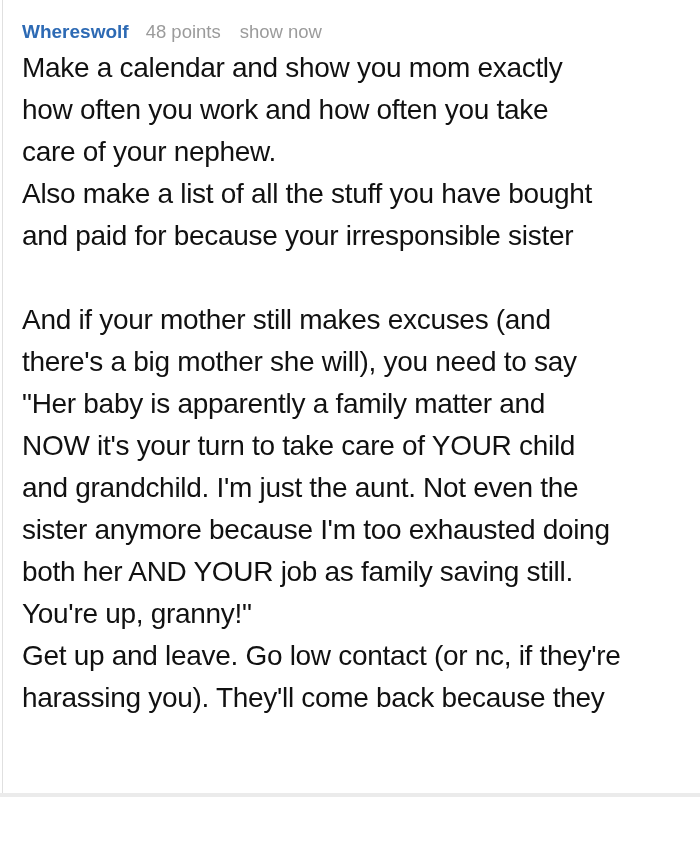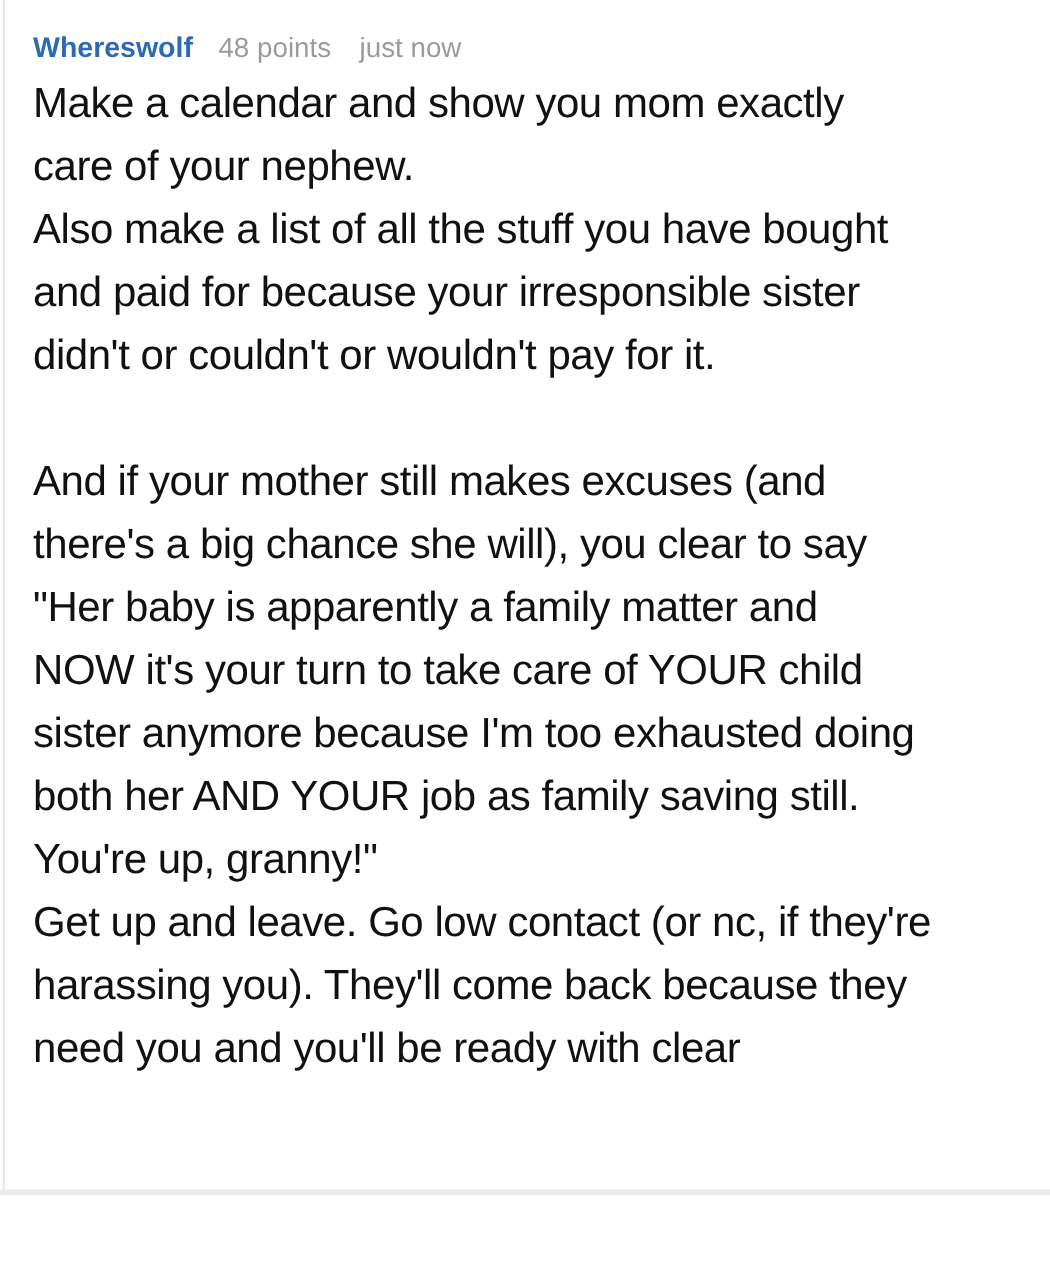--- a/index.html
+++ b/index.html
@@ -74,38 +74,38 @@
 </head>
 <body>
 
 <div class="page">
   <div class="thread-line"></div>
 
   <div class="comment">
     <div class="comment-header">
       <a class="author">Whereswolf</a>
       <span class="meta points">48 points</span>
-      <span class="meta timestamp">just now</span>
+      <span class="meta timestamp">show now</span>
     </div>
 
     <div class="comment-body">
 
     <div class="body-line">Make a calendar and show you mom exactly</div>
+        <div class="body-line">how often you work and how often you take</div>
         <div class="body-line">care of your nephew.</div>
         <div class="body-line">Also make a list of all the stuff you have bought</div>
         <div class="body-line">and paid for because your irresponsible sister</div>
-        <div class="body-line">didn't or couldn't or wouldn't pay for it.</div>
         <div class="body-line"></div>
         <div class="body-line">And if your mother still makes excuses (and</div>
-        <div class="body-line">there's a big chance she will), you clear to say</div>
+        <div class="body-line">there's a big mother she will), you need to say</div>
         <div class="body-line">"Her baby is apparently a family matter and</div>
         <div class="body-line">NOW it's your turn to take care of YOUR child</div>
+        <div class="body-line">and grandchild. I'm just the aunt. Not even the</div>
         <div class="body-line">sister anymore because I'm too exhausted doing</div>
         <div class="body-line">both her AND YOUR job as family saving still.</div>
         <div class="body-line">You're up, granny!"</div>
         <div class="body-line">Get up and leave. Go low contact (or nc, if they're</div>
         <div class="body-line">harassing you). They'll come back because they</div>
-        <div class="body-line">need you and you'll be ready with clear</div>
       </div>
   </div>
 
   <div class="bottom-strip"></div>
 </div>
 
 </body></html>

